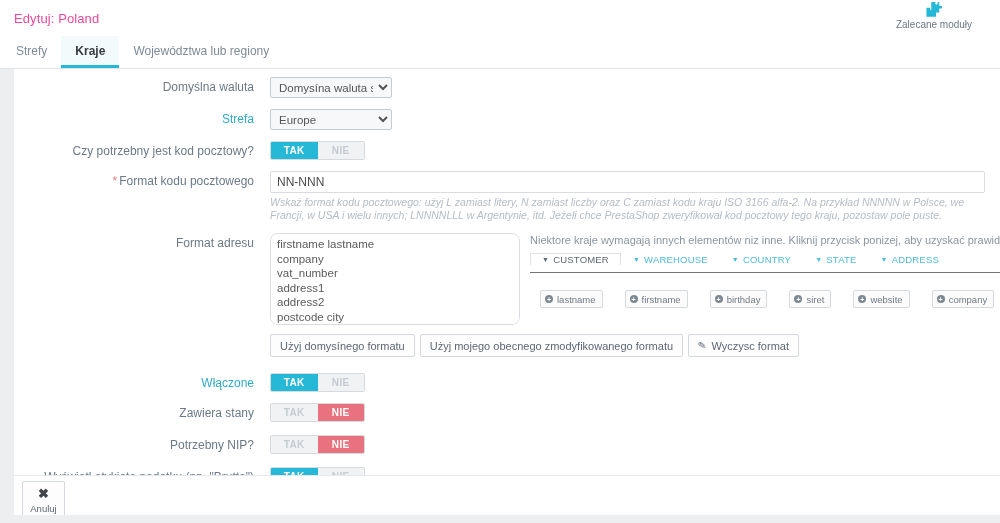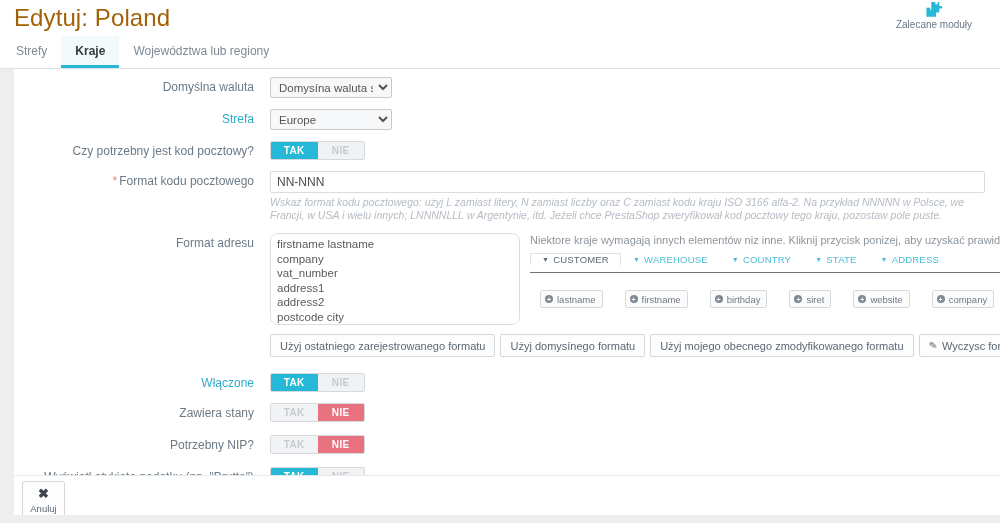--- a/index.html
+++ b/index.html
@@ -21,23 +21,23 @@
   .page-header {
     height: 36px;
     background: #ffffff;
     position: relative;
     display: flex;
     align-items: center;
     padding-left: 14px;
     box-sizing: border-box;
   }
   .page-title {
-    font-size: 24px;
+    font-size: 13px;
     font-weight: normal;
-    color: #a16207;
+    color: #ec4899;
     letter-spacing: 0.1px;
   }
   .header-modules {
     position: absolute;
     right: 6px;
     top: 0;
     width: 120px;
     text-align: center;
     padding-top: 1px;
   }
@@ -504,21 +504,20 @@
             <span class="token">
                   <span class="plus">+</span>
                   <span>reset_password_token</span>
                 </span>
 
           </div>
         </div>
       </div>
 
       <div class="fmt-buttons">
-        <div class="btn-default">Użyj ostatniego zarejestrowanego formatu</div>
         <div class="btn-default">Użyj domysínego formatu</div>
         <div class="btn-default">Użyj mojego obecnego zmodyfikowanego formatu</div>
         <div class="btn-default">
           <span class="eraser">✎</span>
               <span>Wyczysc format</span>
         </div>
       </div>
     </div>
   </div>
 

